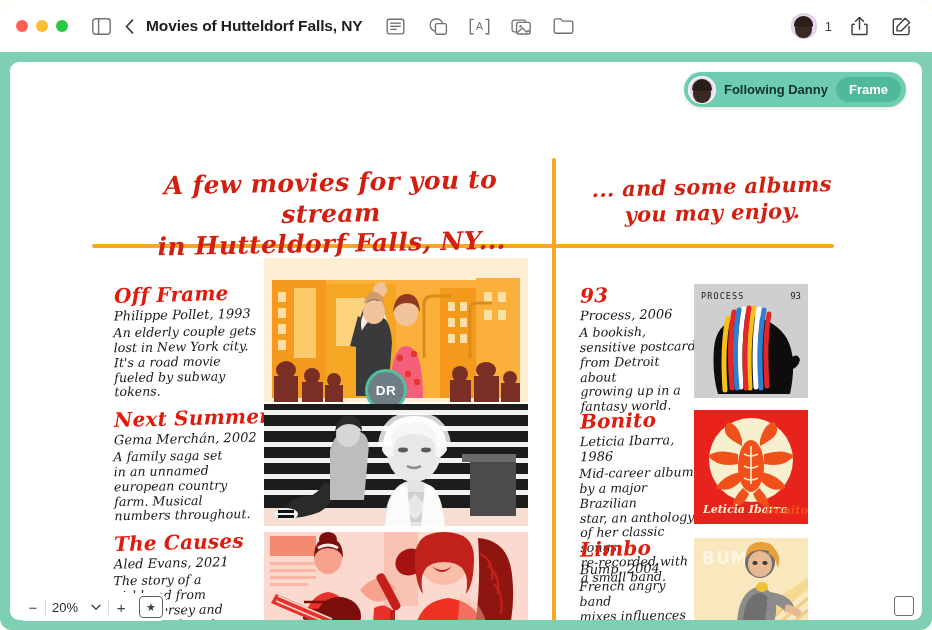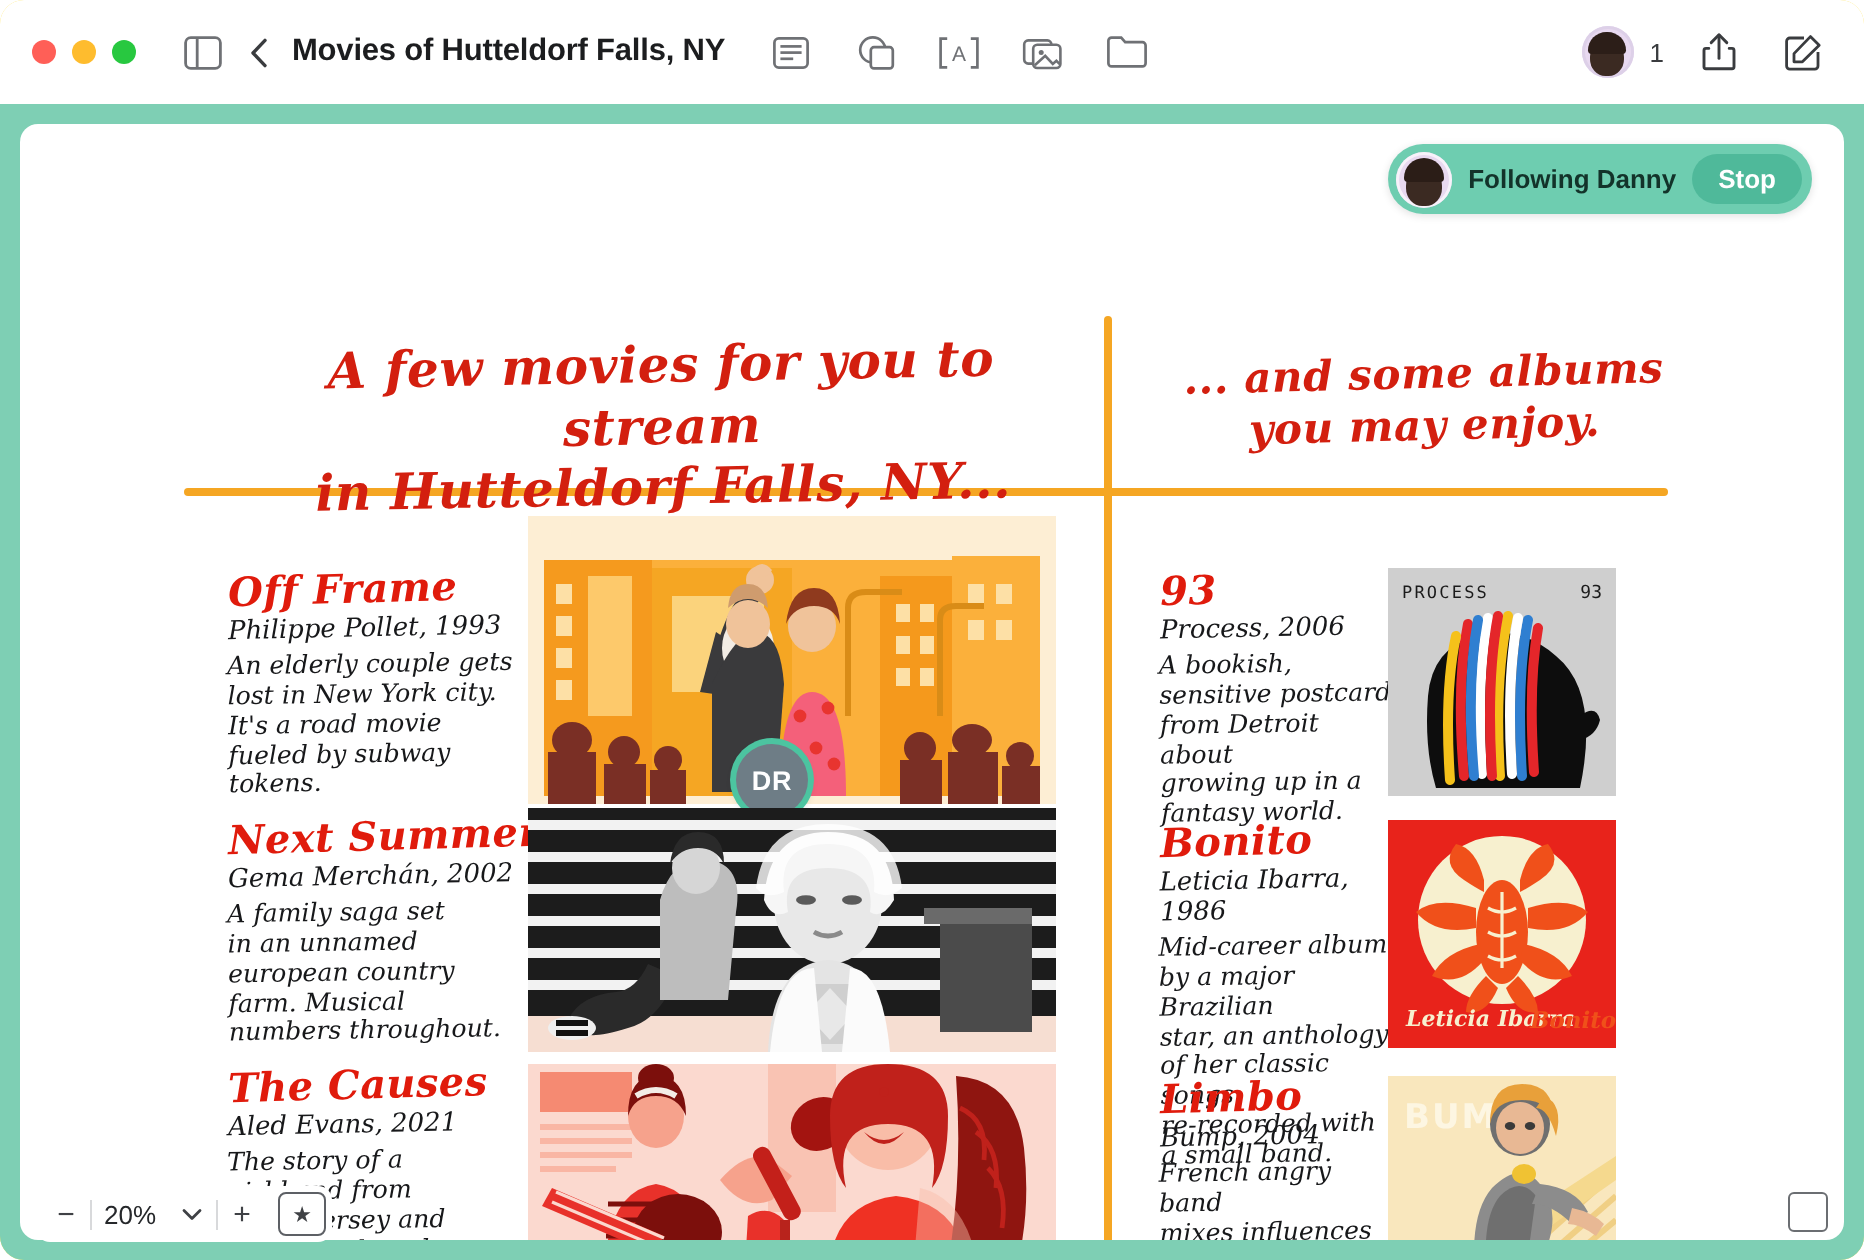--- a/index.html
+++ b/index.html
@@ -522,21 +522,21 @@
           <path d="M62 102 q-4 6 2 8 q10 0 10-8z" fill="#4a4a4a"></path>
         </svg>
       </div>
 
       <div class="follow-pill">
         <div class="av">
           <span class="head"></span>
             <span class="hairline"></span>
         </div>
         <span class="follow-label">Following Danny</span>
-        <button class="stop-btn">Stop</button>
+        <button class="stop-btn">Frame</button>
       </div>
 
     </div>
 
     <div class="bottombar">
       <div class="zoomwrap">
         <button class="zbtn">−</button>
         <span class="zsep"></span>
         <span class="zval">20%</span>
         <button class="zbtn">

